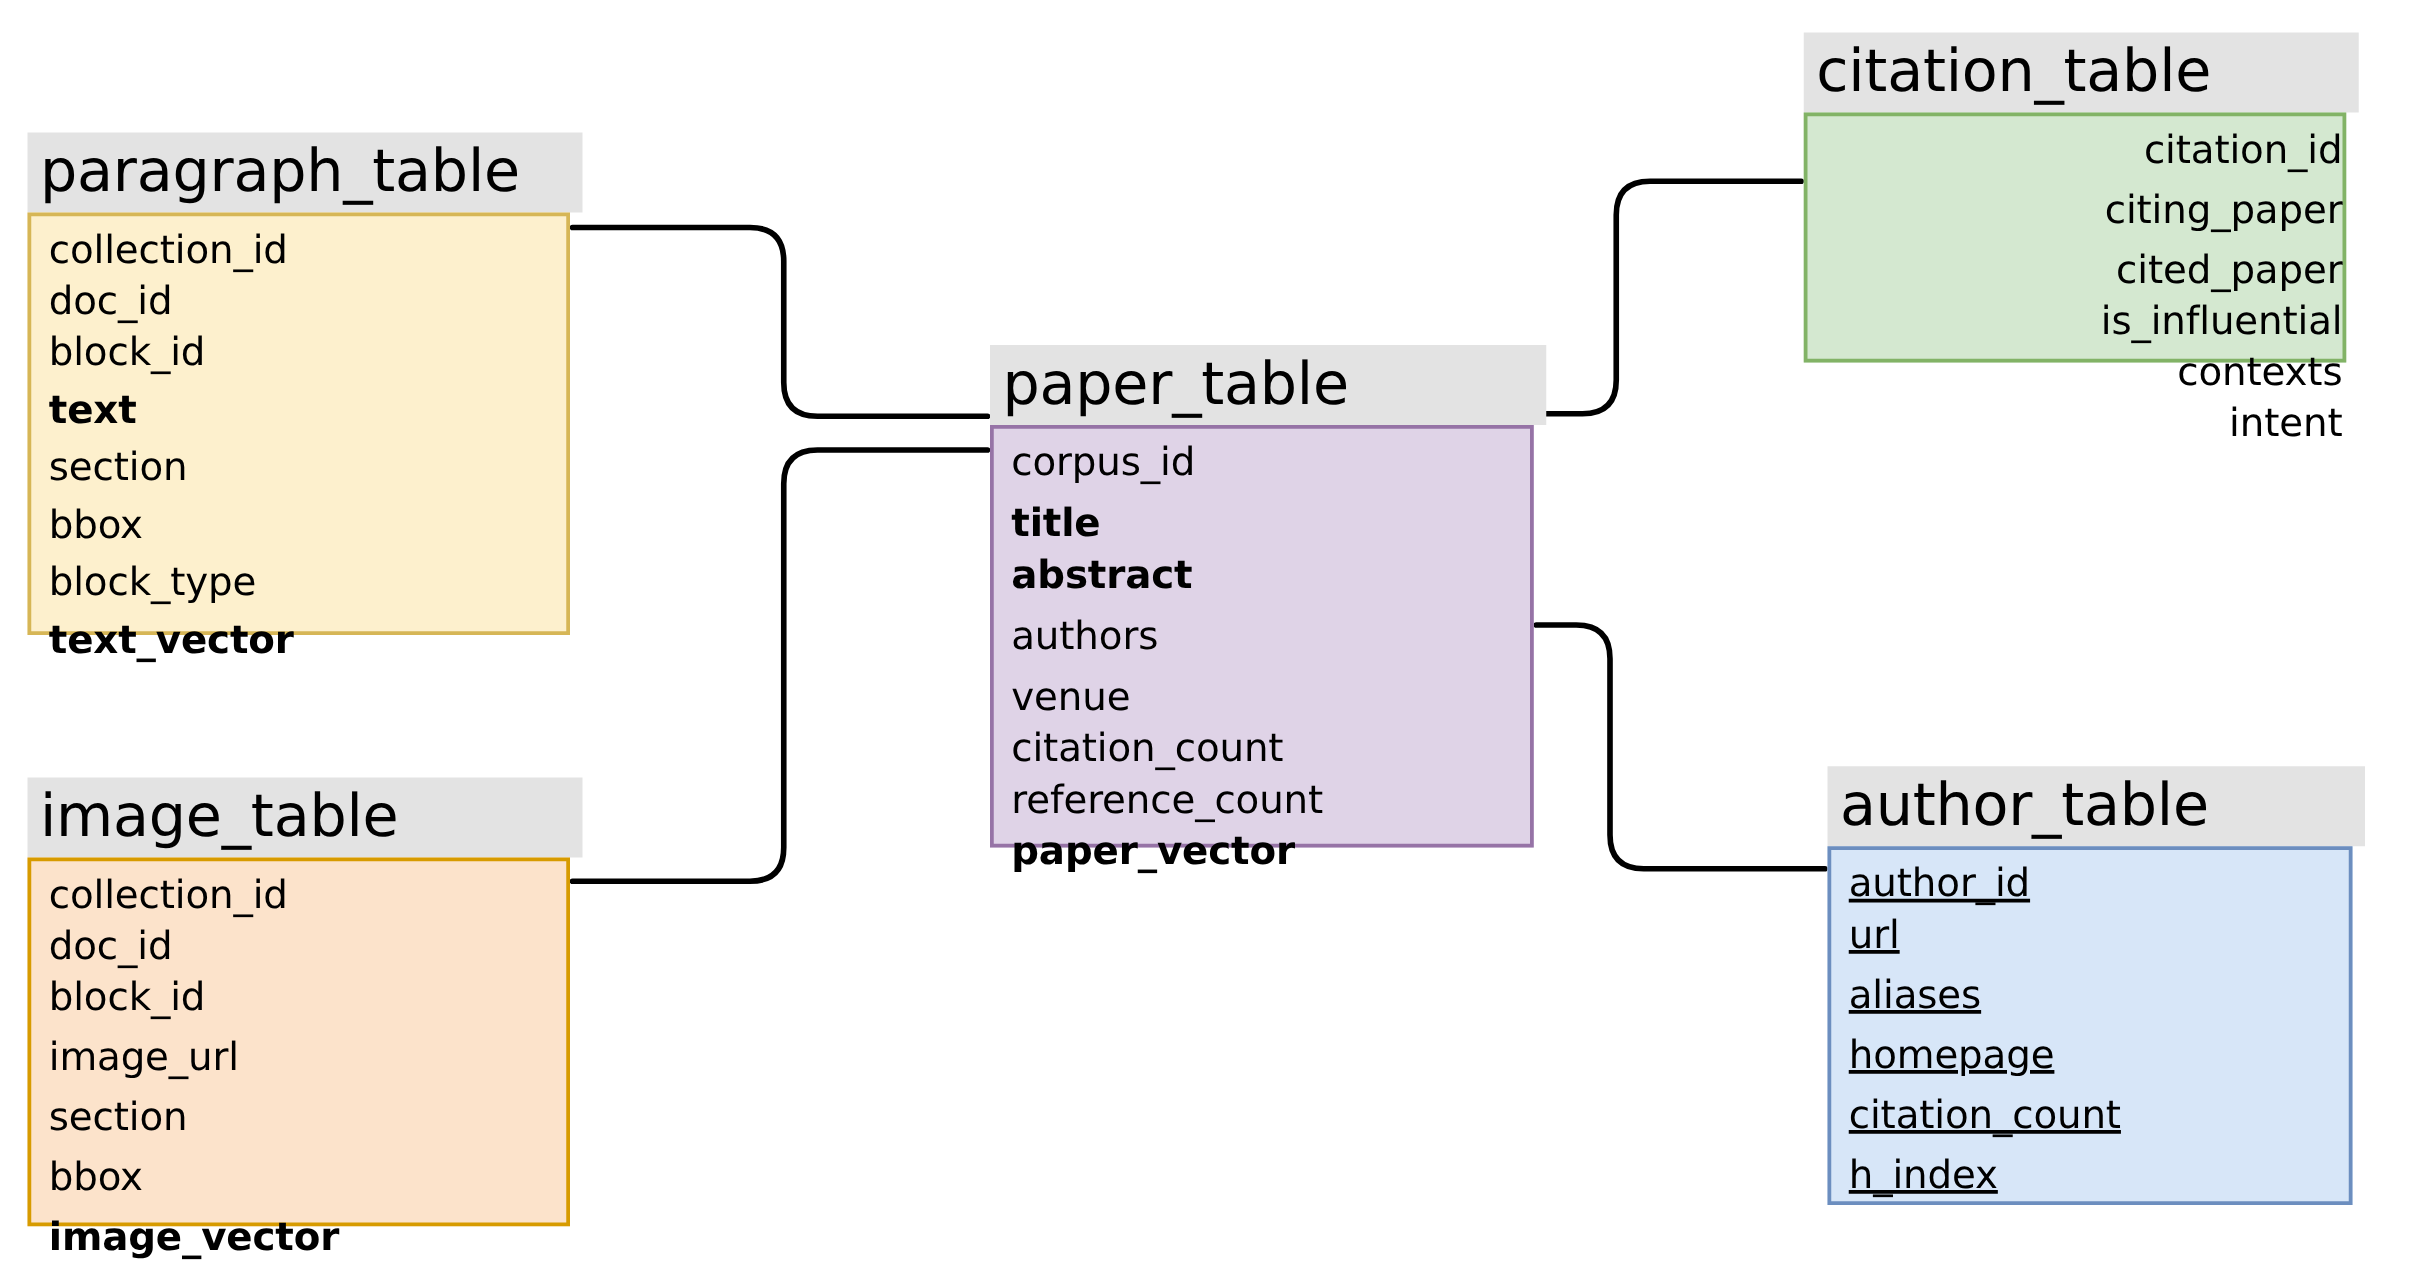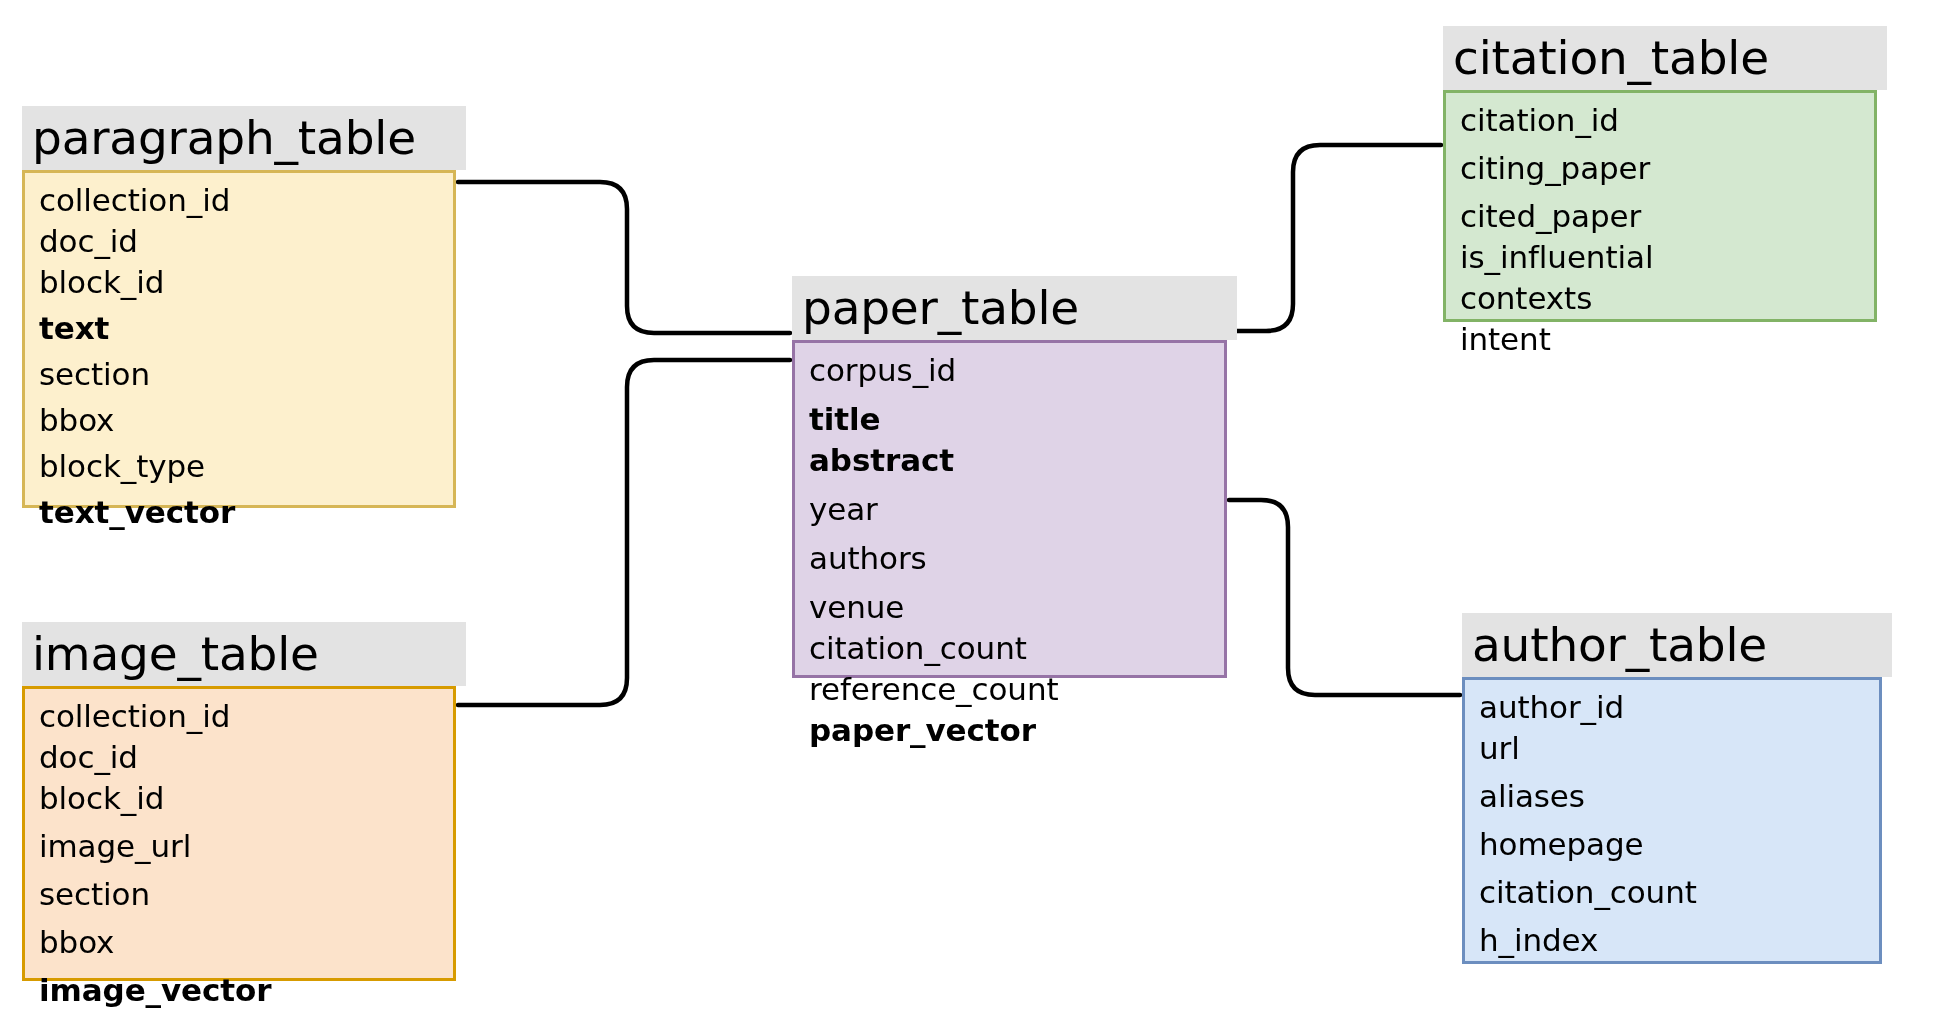--- a/index.html
+++ b/index.html
@@ -90,35 +90,37 @@
     border-color: #9673a6;
   }
   #node-paper .field { margin-bottom: 5px; }
   #node-paper .field.sp { margin-bottom: 13px; }
 
   
   #node-citation { left: 1443px; top: 26px; width: 434px; }
   #node-citation .table-header { width: 434px; }
   #node-citation .table-body {
     width: 434px;
-    height: 232px;
+    height: 200px;
     background: #d4e8d0;
     border-color: #82b366;
+    text-align: right;
   }
   #node-citation .field { margin-bottom: 5px; }
   #node-citation .field.sp { margin-bottom: 12px; }
 
   
   #node-author { left: 1462px; top: 613px; width: 492px; }
   #node-author .table-header { width: 420px; }
   #node-author .table-body {
     width: 420px;
     height: 287px;
     background: #d7e6f8;
     border-color: #6c8ebf;
+    text-decoration: underline;
   }
   #node-author .field { margin-bottom: 5px; }
   #node-author .field.sp { margin-bottom: 12px; }
 </style>
 </head>
 <body>
 
 <div id="canvas">
 
   <svg id="edges" viewBox="0 0 1934 1020" xmlns="http://www.w3.org/2000/svg">
@@ -158,21 +160,20 @@
       <div class="field bold">image_vector</div>
     </div>
   </div>
 
   <div class="table-node" id="node-paper">
     <div class="table-header">paper_table</div>
     <div class="table-body">
       <div class="field sp">corpus_id</div>
       <div class="field bold">title</div>
       <div class="field bold sp">abstract</div>
-      <div class="field sp">year</div>
       <div class="field sp">authors</div>
       <div class="field">venue</div>
       <div class="field">citation_count</div>
       <div class="field">reference_count</div>
       <div class="field bold">paper_vector</div>
     </div>
   </div>
 
   <div class="table-node" id="node-citation">
     <div class="table-header">citation_table</div>

